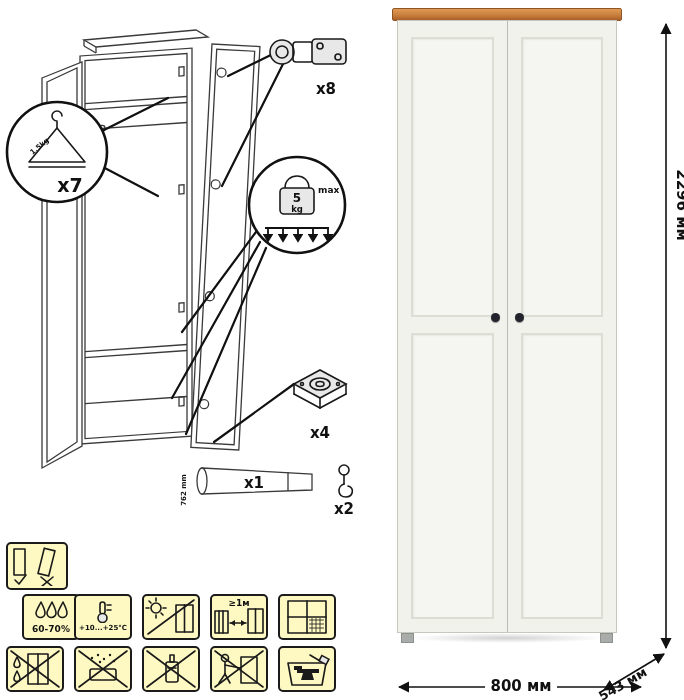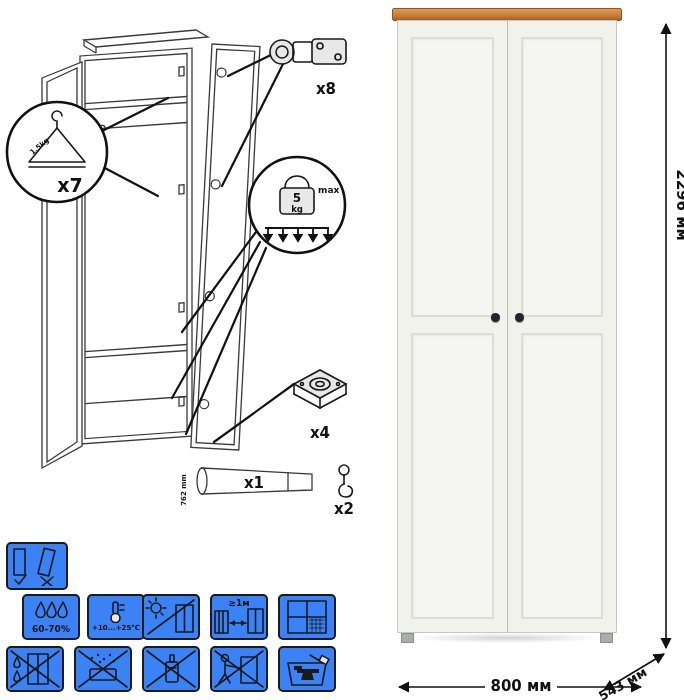--- a/index.html
+++ b/index.html
@@ -14,21 +14,21 @@
   .callout{fill:#ffffff;stroke:#111;stroke-width:2.6;}
   .icon{stroke:#1a1a1a;stroke-width:1.6;fill:none;stroke-linecap:round;stroke-linejoin:round;}
   .iconfill{stroke:#1a1a1a;stroke-width:1.6;fill:#e8e8e8;}
   .qty{font-weight:bold;font-size:15px;}
   .qty-big{font-weight:bold;font-size:19px;}
   .small{font-size:7px;font-weight:bold;}
 
   
   .pictos{position:absolute;left:4px;top:540px;width:346px;height:158px;}
   .pg-box{position:absolute;width:58px;height:46px;border:2px solid #1b1b1b;border-radius:5px;
-          background:#3b82f6;display:flex;flex-direction:column;align-items:center;justify-content:center;box-sizing:border-box;}
+          background:#fef9c3;display:flex;flex-direction:column;align-items:center;justify-content:center;box-sizing:border-box;}
   .pg-box.wide{width:62px;height:48px;}
   .pg-label{font-weight:bold;font-size:9px;line-height:10px;color:#111;}
   .pg-label.tiny{font-size:7px;}
 
   
   .product{position:absolute;left:397px;top:8px;width:220px;height:660px;}
   .trim{position:absolute;left:-5px;top:0;width:230px;height:13px;border:1px solid #8f5524;border-radius:2px;
         background:linear-gradient(180deg,#e09a55 0%,#c9803d 55%,#a95f28 100%);box-sizing:border-box;}
   .pbody{position:absolute;left:0;top:12px;width:220px;height:613px;background:#f1f2ec;border:1px solid #c6c8bf;
          box-sizing:border-box;display:flex;}
@@ -197,21 +197,21 @@
 
     <div class="pg-box" style="left:18px;top:54px;">
       <svg width="40" height="24" viewBox="0 0 40 24">
         <path class="icon" d="M10,2 C13,8 14,11 14,13 a4.5,4.5 0 1 1 -9,0 C5,11 7,8 10,2 Z"></path>
         <path class="icon" d="M21,2 C24,8 25,11 25,13 a4.5,4.5 0 1 1 -9,0 C16,11 18,8 21,2 Z"></path>
         <path class="icon" d="M32,2 C35,8 36,11 36,13 a4.5,4.5 0 1 1 -9,0 C27,11 29,8 32,2 Z"></path>
       </svg>
       <div class="pg-label">60-70%</div>
     </div>
 
-    <div class="pg-box" style="left:70px;top:54px;margin-left:13px;">
+    <div class="pg-box" style="left:70px;top:54px;">
       <svg width="40" height="22" viewBox="0 0 40 22">
         <rect class="icon" x="17" y="1" width="5" height="12" rx="2.5"></rect>
         <circle class="iconfill" cx="19.5" cy="17" r="4.5"></circle>
         <line class="icon" x1="24" y1="4" x2="28" y2="4"></line>
         <line class="icon" x1="24" y1="9" x2="28" y2="9"></line>
       </svg>
       <div class="pg-label tiny">+10...+25°С</div>
     </div>
 
     <div class="pg-box" style="left:138px;top:54px;">

